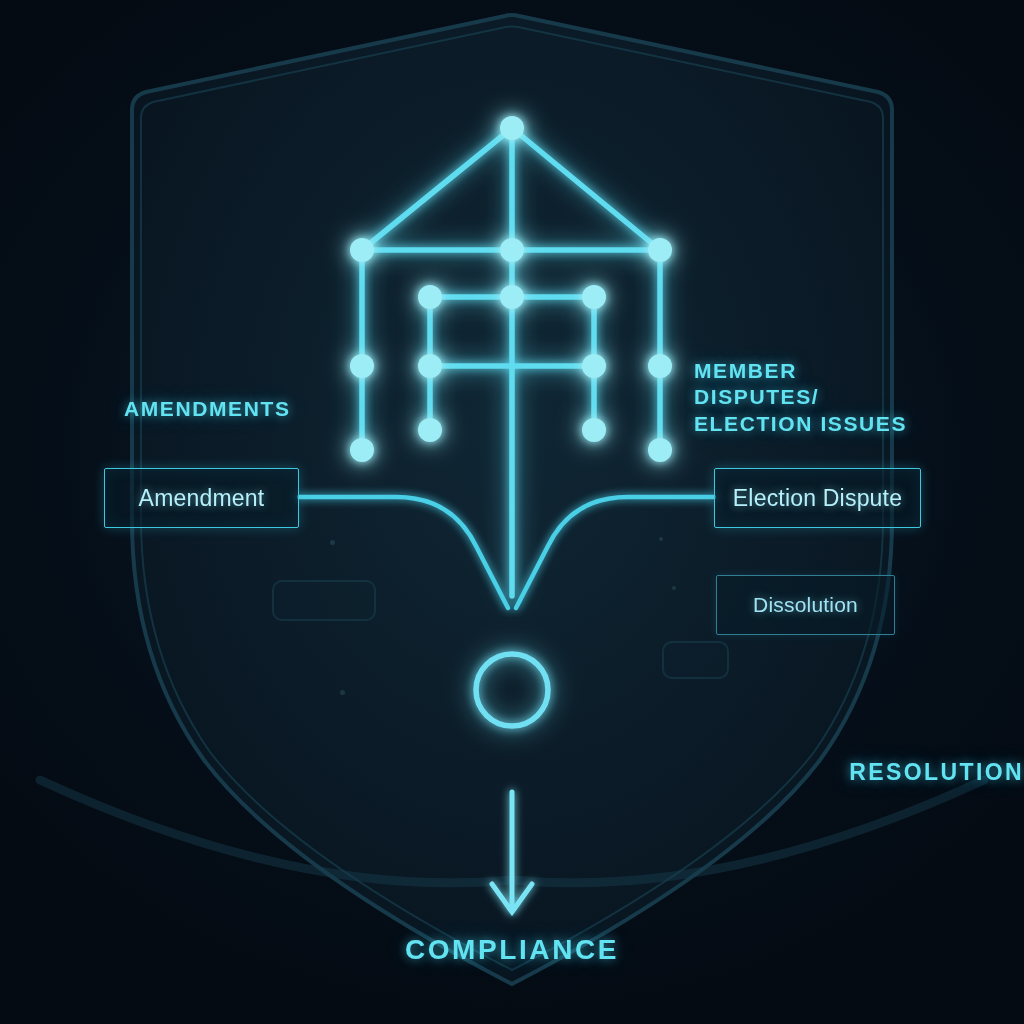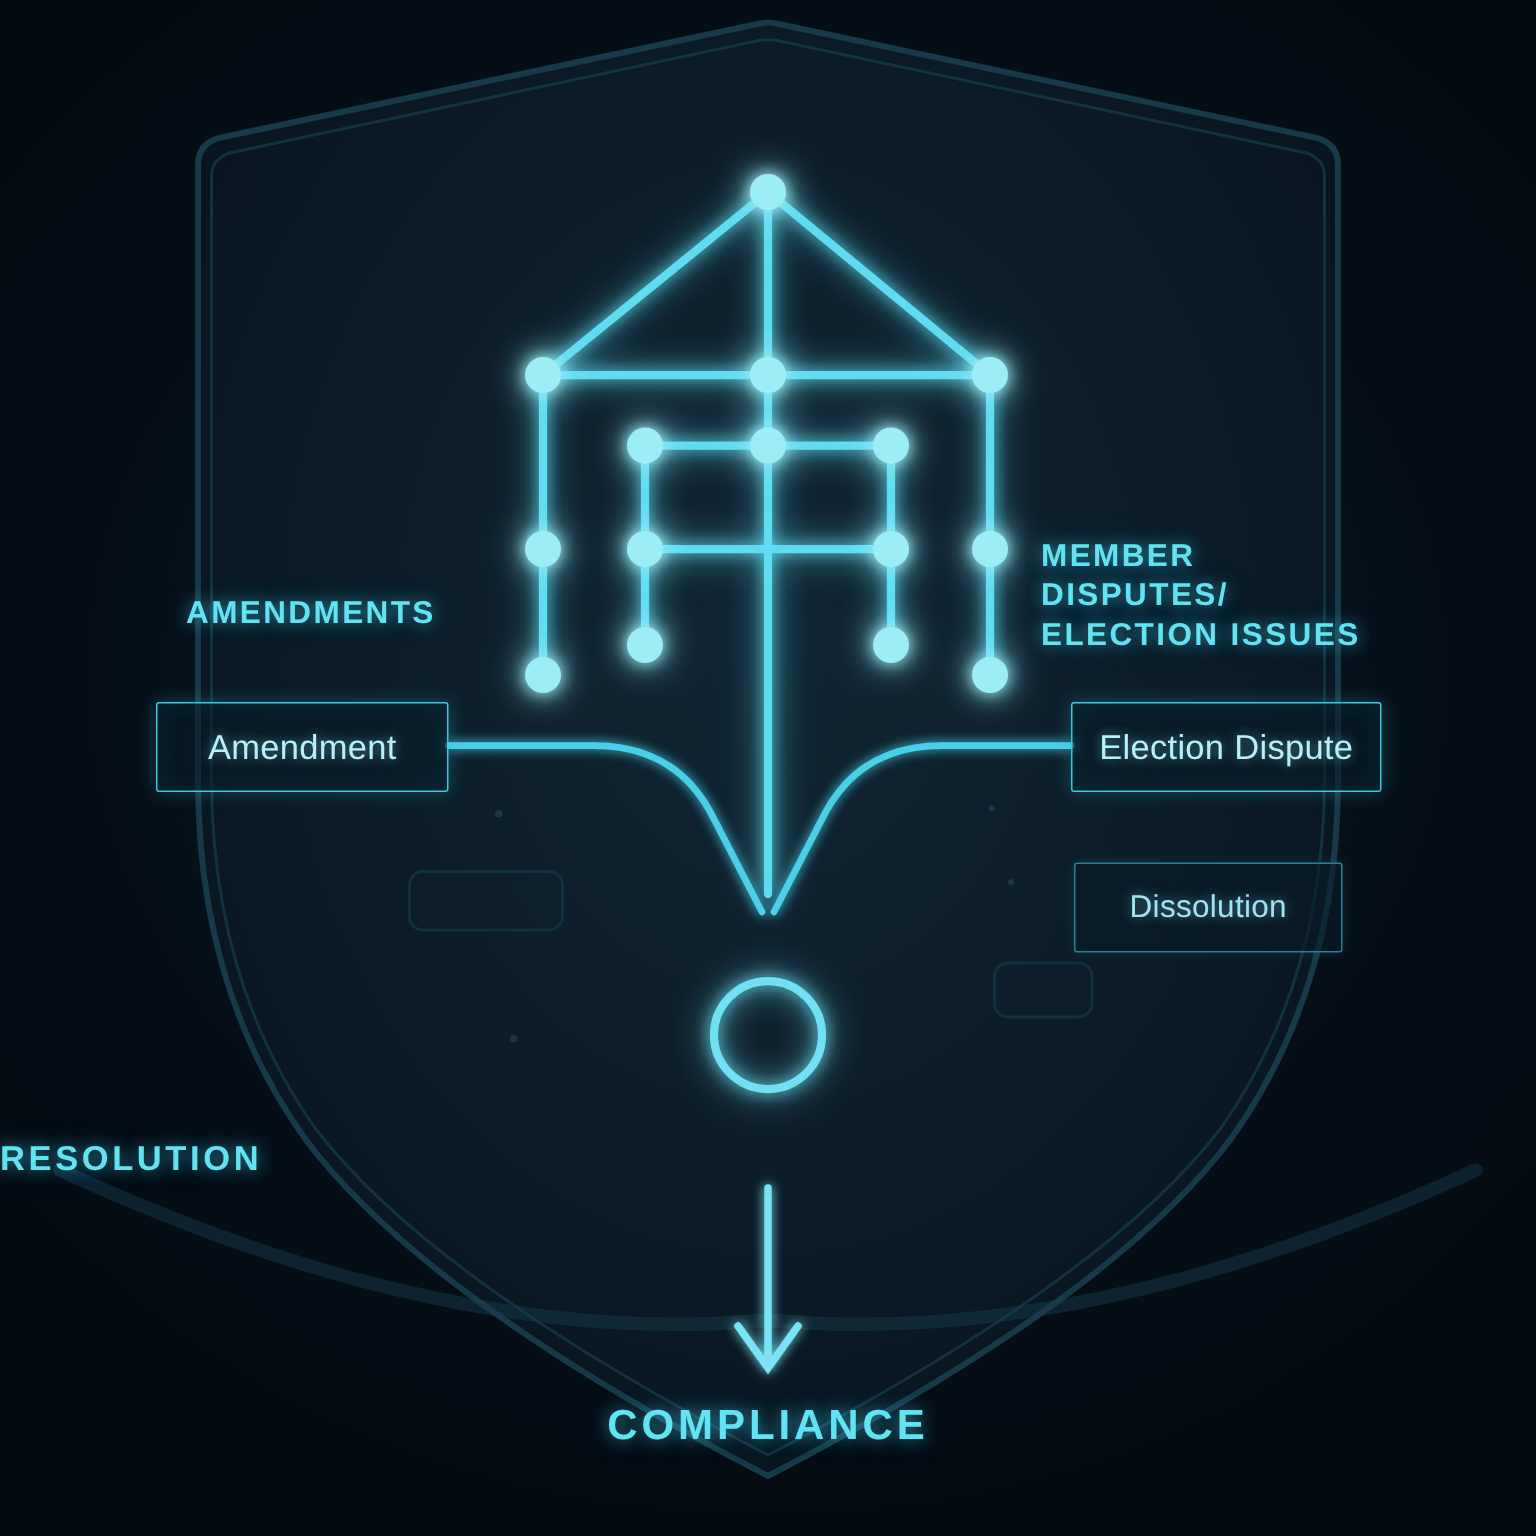--- a/index.html
+++ b/index.html
@@ -38,22 +38,22 @@
     left: 124px; top: 396px;
     font-size: 21px;
   }
   #cap-disputes {
     left: 694px; top: 342px;
     font-size: 21px;
     text-align: left;
     margin-top: 16px;
   }
   #cap-resolution {
-    left: 0; right: 0; top: 758px;
-    text-align: left;
+    left: 16px; right: 0; top: 758px;
+    text-align: right;
     font-size: 23px;
     letter-spacing: 2.4px;
   }
   #cap-compliance {
     left: 0; right: 0; top: 932px;
     text-align: center;
     font-size: 28px;
     letter-spacing: 2.6px;
   }
 

